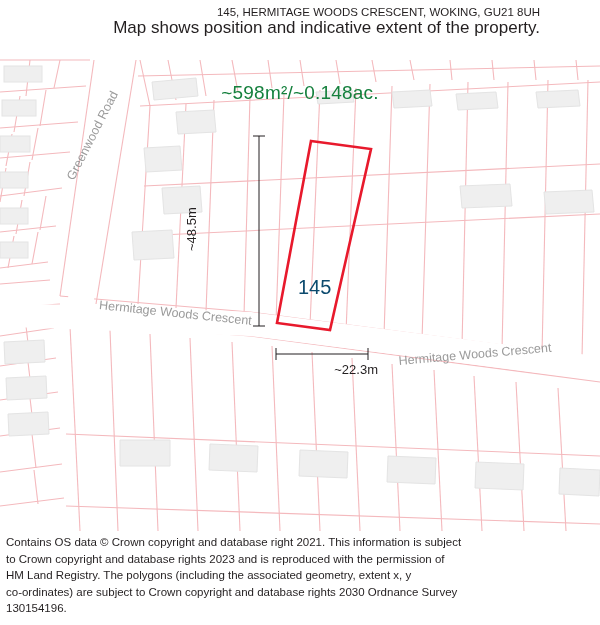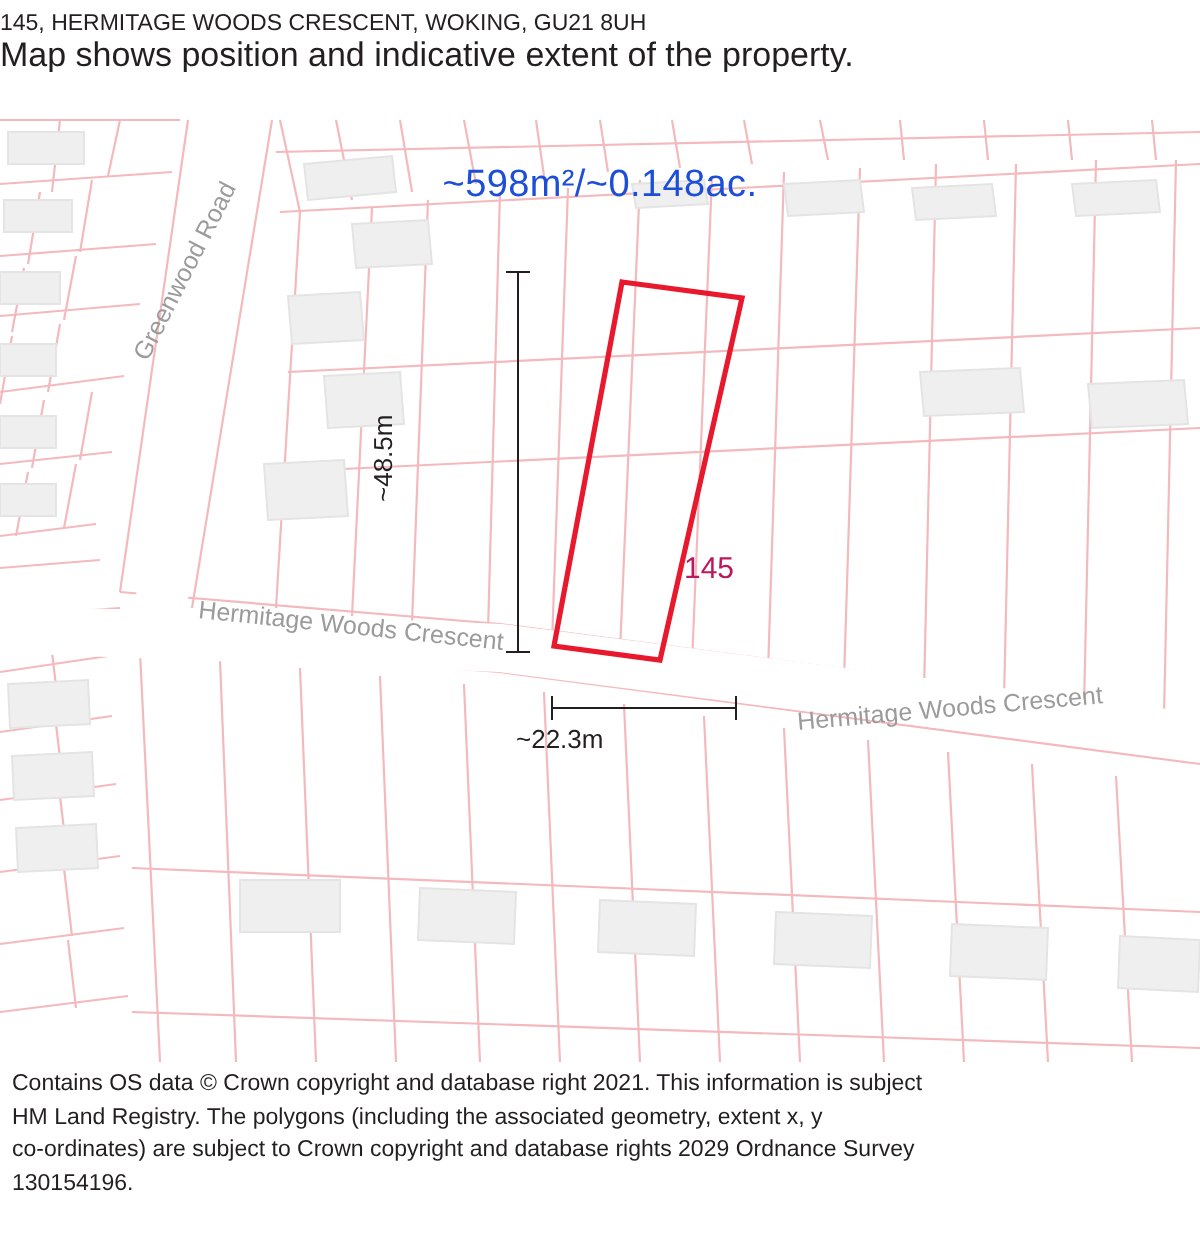--- a/index.html
+++ b/index.html
@@ -20,21 +20,21 @@
     height: 625px;
     position: relative;
   }
   
   .header {
     position: absolute;
     top: 0;
     left: 0;
     width: 540px;
     height: 36px;
-    text-align: left;
+    text-align: right;
     padding-top: 5px;
     box-sizing: border-box;
   }
   .header .title {
     font-size: 11.5px;
     line-height: 15px;
     color: #231f20;
   }
   .header .subtitle {
     font-size: 17px;
@@ -54,51 +54,50 @@
   .map-svg {
     display: block;
   }
   .area-label {
     position: absolute;
     top: 46px;
     left: 0;
     width: 600px;
     text-align: center;
     font-size: 19px;
-    color: #1d4ed8;
+    color: #15803d;
     letter-spacing: 0.2px;
   }
   .plot-number {
     position: absolute;
     left: 298px;
     top: 240px;
-    font-size: 15px;
-    color: #be185d;
-    margin-left: 44px;
+    font-size: 20px;
+    color: #0c4a6e;
   }
   .dim-vert {
     position: absolute;
     left: 217px;
     top: 160px;
     width: 20px;
     height: 90px;
     font-size: 13px;
     color: #231f20;
     transform: rotate(-90deg);
     transform-origin: center center;
     white-space: nowrap;
     text-align: center;
     line-height: 20px;
   }
   .dim-horiz {
     position: absolute;
     left: 258px;
     top: 326px;
     width: 120px;
-    text-align: left;
+    text-align: right;
     font-size: 13px;
     color: #231f20;
   }
   .road-label {
     position: absolute;
     font-size: 12.5px;
     color: #9b9b9b;
     white-space: nowrap;
   }
   .rl-greenwood {
@@ -304,18 +303,19 @@
     <div class="dim-vert">~48.5m</div>
     <div class="dim-horiz">~22.3m</div>
 
     <div class="road-label rl-greenwood">Greenwood Road</div>
     <div class="road-label rl-hwc-left">Hermitage Woods Crescent</div>
     <div class="road-label rl-hwc-right">Hermitage Woods Crescent</div>
   </div>
 
   <div class="footer">
     <p>Contains OS data © Crown copyright and database right 2021. This information is subject</p>
+    <p>to Crown copyright and database rights 2023 and is reproduced with the permission of</p>
     <p>HM Land Registry. The polygons (including the associated geometry, extent x, y</p>
-    <p>co-ordinates) are subject to Crown copyright and database rights 2029 Ordnance Survey</p>
+    <p>co-ordinates) are subject to Crown copyright and database rights 2030 Ordnance Survey</p>
     <p>130154196.</p>
   </div>
 
 </div>
 
 </body></html>

